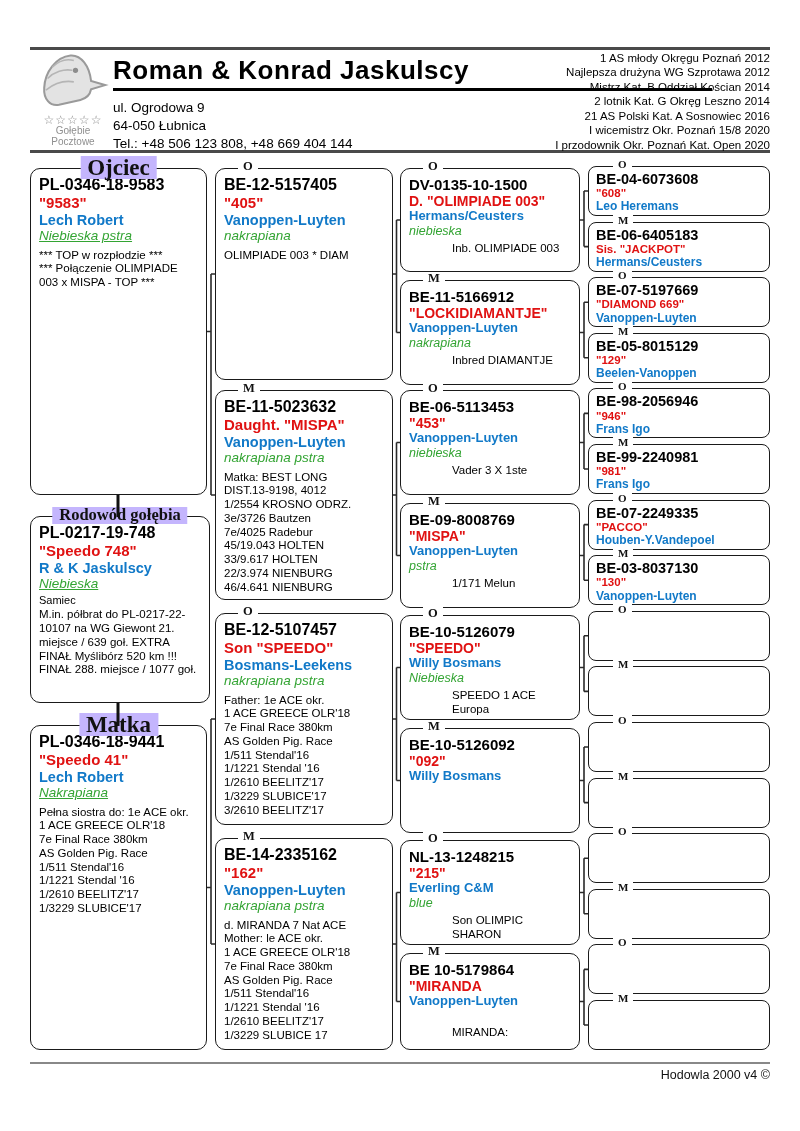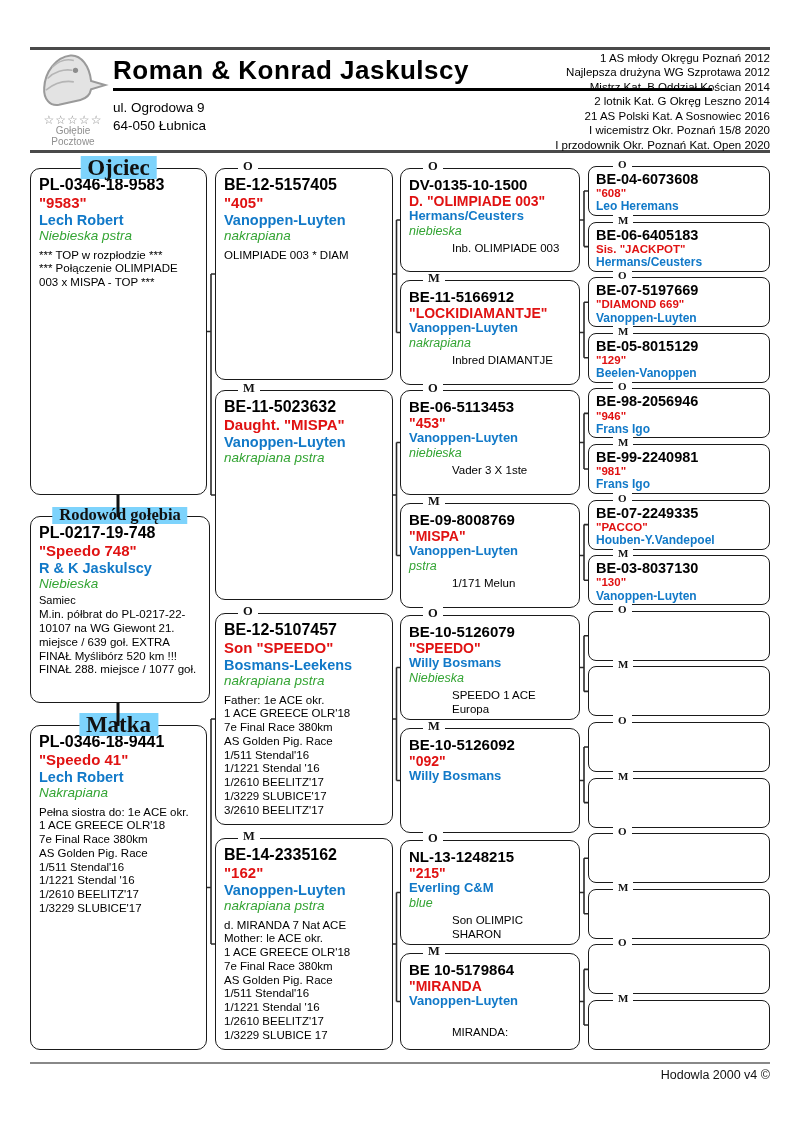--- a/index.html
+++ b/index.html
@@ -15,32 +15,32 @@
   .title{position:absolute;left:113px;top:55px;width:599px;font-size:26px;font-weight:bold;
          letter-spacing:.5px;border-bottom:3px solid #000;padding-bottom:2px;white-space:nowrap;}
   .address{position:absolute;left:113px;top:99px;font-size:13.5px;line-height:1.32;}
   .achv{position:absolute;right:30px;top:51px;text-align:right;font-size:11.5px;line-height:1.26;}
 
   
   .pbox{position:absolute;border:1.5px solid var(--border,#1a1a1a);border-radius:10px;background:#fff;
         box-sizing:border-box;padding:7px 5px 4px 8px;}
   .pbox-label{position:absolute;top:-9px;left:22px;background:#fff;padding:0 5px;
         font-family:"Liberation Serif",serif;font-weight:bold;font-size:12.5px;color:#111;line-height:1;}
-  .frame-label{position:absolute;left:50%;transform:translateX(-50%);background:#7dd3fc;padding:0 7px;
+  .frame-label{position:absolute;left:50%;transform:translateX(-50%);background:#c4b5fd;padding:0 7px;
         font-family:"Liberation Serif",serif;font-weight:bold;white-space:nowrap;color:#111;line-height:1;}
   .frame-label.big{font-size:23px;top:-13px;}
   .frame-label.med{font-size:16.5px;top:-10px;}
   .ring{font-weight:bold;color:#000;line-height:1.15;}
   .bname{font-weight:bold;color:var(--red,#e01212);line-height:1.15;}
   .breeder{font-weight:bold;color:var(--blue,#1179c8);line-height:1.15;}
   .bcolor{font-style:italic;color:var(--green,#33a433);line-height:1.2;}
   .sexline{font-size:11px;color:#000;line-height:1.25;margin-top:1px;}
   .notes{font-size:11.5px;color:#000;line-height:1.2;white-space:pre-line;margin-top:4px;}
 
-  .g1 .ring{font-size:16px;} .g1 .bname{font-size:15px;} .g1 .breeder{font-size:14.5px;} .g1 .bcolor{font-size:13.5px;}
+  .g1 .ring{font-size:16px;} .g1 .bname{font-size:15px;} .g1 .breeder{font-size:14.5px;} .g1 .bcolor{font-size:13.5px;text-decoration:underline;}
   .g2 .ring{font-size:16px;} .g2 .bname{font-size:15px;} .g2 .breeder{font-size:14.5px;} .g2 .bcolor{font-size:13.5px;}
   .g3 .ring{font-size:15px;} .g3 .bname{font-size:14px;} .g3 .breeder{font-size:13px;} .g3 .bcolor{font-size:12.5px;}
   .g3 .notes{margin-top:3px;font-size:11.5px;margin-left:43px;}
   .g4{padding:4px 4px 2px 7px;border-radius:8px;}
   .g4 .ring{font-size:14.5px;line-height:1.12;}
   .g4 .bname{font-size:11.5px;line-height:1.15;}
   .g4 .breeder{font-size:12px;line-height:1.12;}
   .g4 .pbox-label{font-size:11px;top:-8px;left:24px;}
 
   .connectors{position:absolute;left:0;top:0;pointer-events:none;}
@@ -62,20 +62,21 @@
     </svg>
     <div class="stars">☆☆☆☆☆</div>
     <div class="lname">Gołębie</div>
     <div class="lname">Pocztowe</div>
   </div>
 
   <div class="title">Roman &amp; Konrad Jaskulscy</div>
   <div class="address">
       <div>ul. Ogrodowa 9</div>
       <div>64-050 Łubnica</div>
+      <div>Tel.: +48 506 123 808,  +48 669 404 144</div>
     </div>
   <div class="achv">
       <div>1 AS młody Okręgu Poznań 2012</div>
       <div>Najlepsza drużyna WG Szprotawa 2012</div>
       <div>Mistrz Kat. B Oddział Kościan 2014</div>
       <div>2 lotnik Kat. G Okręg Leszno 2014</div>
       <div>21 AS Polski Kat. A Sosnowiec 2016</div>
       <div>I wicemistrz Okr. Poznań 15/8 2020</div>
       <div>I przodownik Okr. Poznań Kat. Open 2020</div>
     </div>
@@ -129,20 +130,29 @@
         <div class="breeder">Vanoppen-Luyten</div>
         <div class="bcolor">nakrapiana</div>
         <div class="notes">OLIMPIADE 003 * DIAM</div>
       </div>
       <div class="pbox g2" style="left: 215px; top: 390px; width: 178px; height: 210px;">
         <span class="pbox-label">M</span>
         <div class="ring">BE-11-5023632</div>
         <div class="bname">Daught. "MISPA"</div>
         <div class="breeder">Vanoppen-Luyten</div>
         <div class="bcolor">nakrapiana pstra</div>
+        <div class="notes">Matka: BEST LONG
+DIST.13-9198, 4012
+1/2554 KROSNO ODRZ.
+3e/3726 Bautzen
+7e/4025 Radebur
+45/19.043 HOLTEN
+33/9.617 HOLTEN
+22/3.974 NIENBURG
+46/4.641 NIENBURG</div>
       </div>
       <div class="pbox g2" style="left: 215px; top: 613px; width: 178px; height: 212px;">
         <span class="pbox-label">O</span>
         <div class="ring">BE-12-5107457</div>
         <div class="bname">Son "SPEEDO"</div>
         <div class="breeder">Bosmans-Leekens</div>
         <div class="bcolor">nakrapiana pstra</div>
         <div class="notes">Father: 1e ACE okr.
 1 ACE GREECE OLR'18
 7e Final Race 380km

